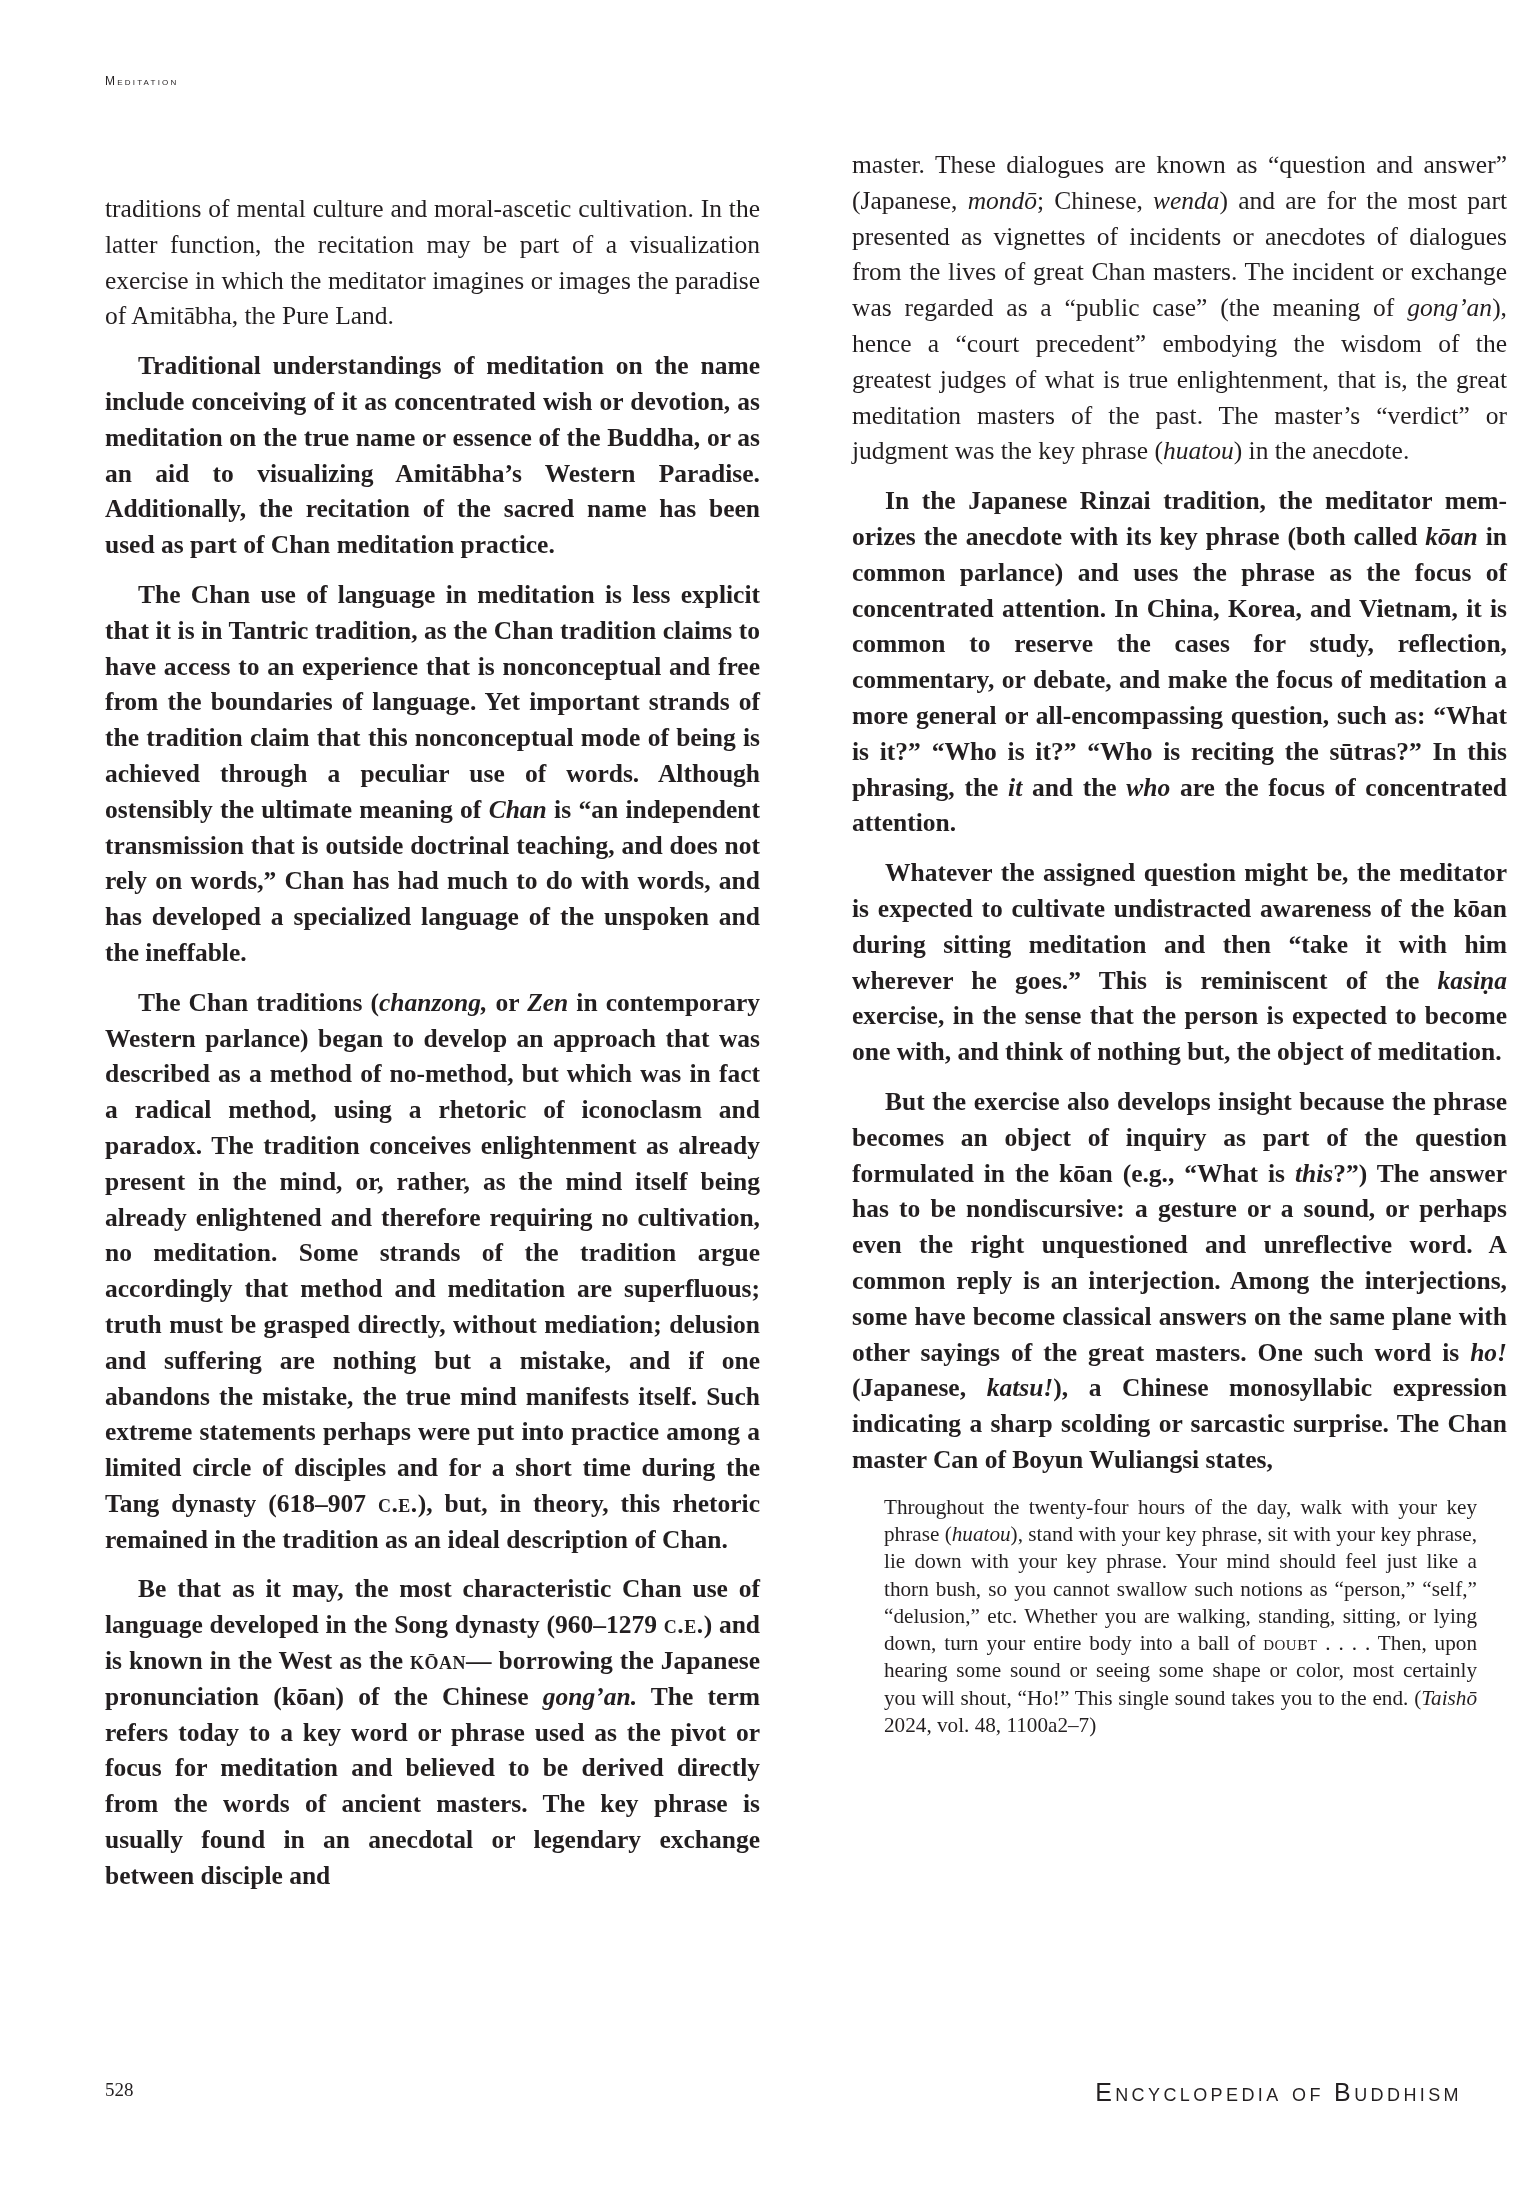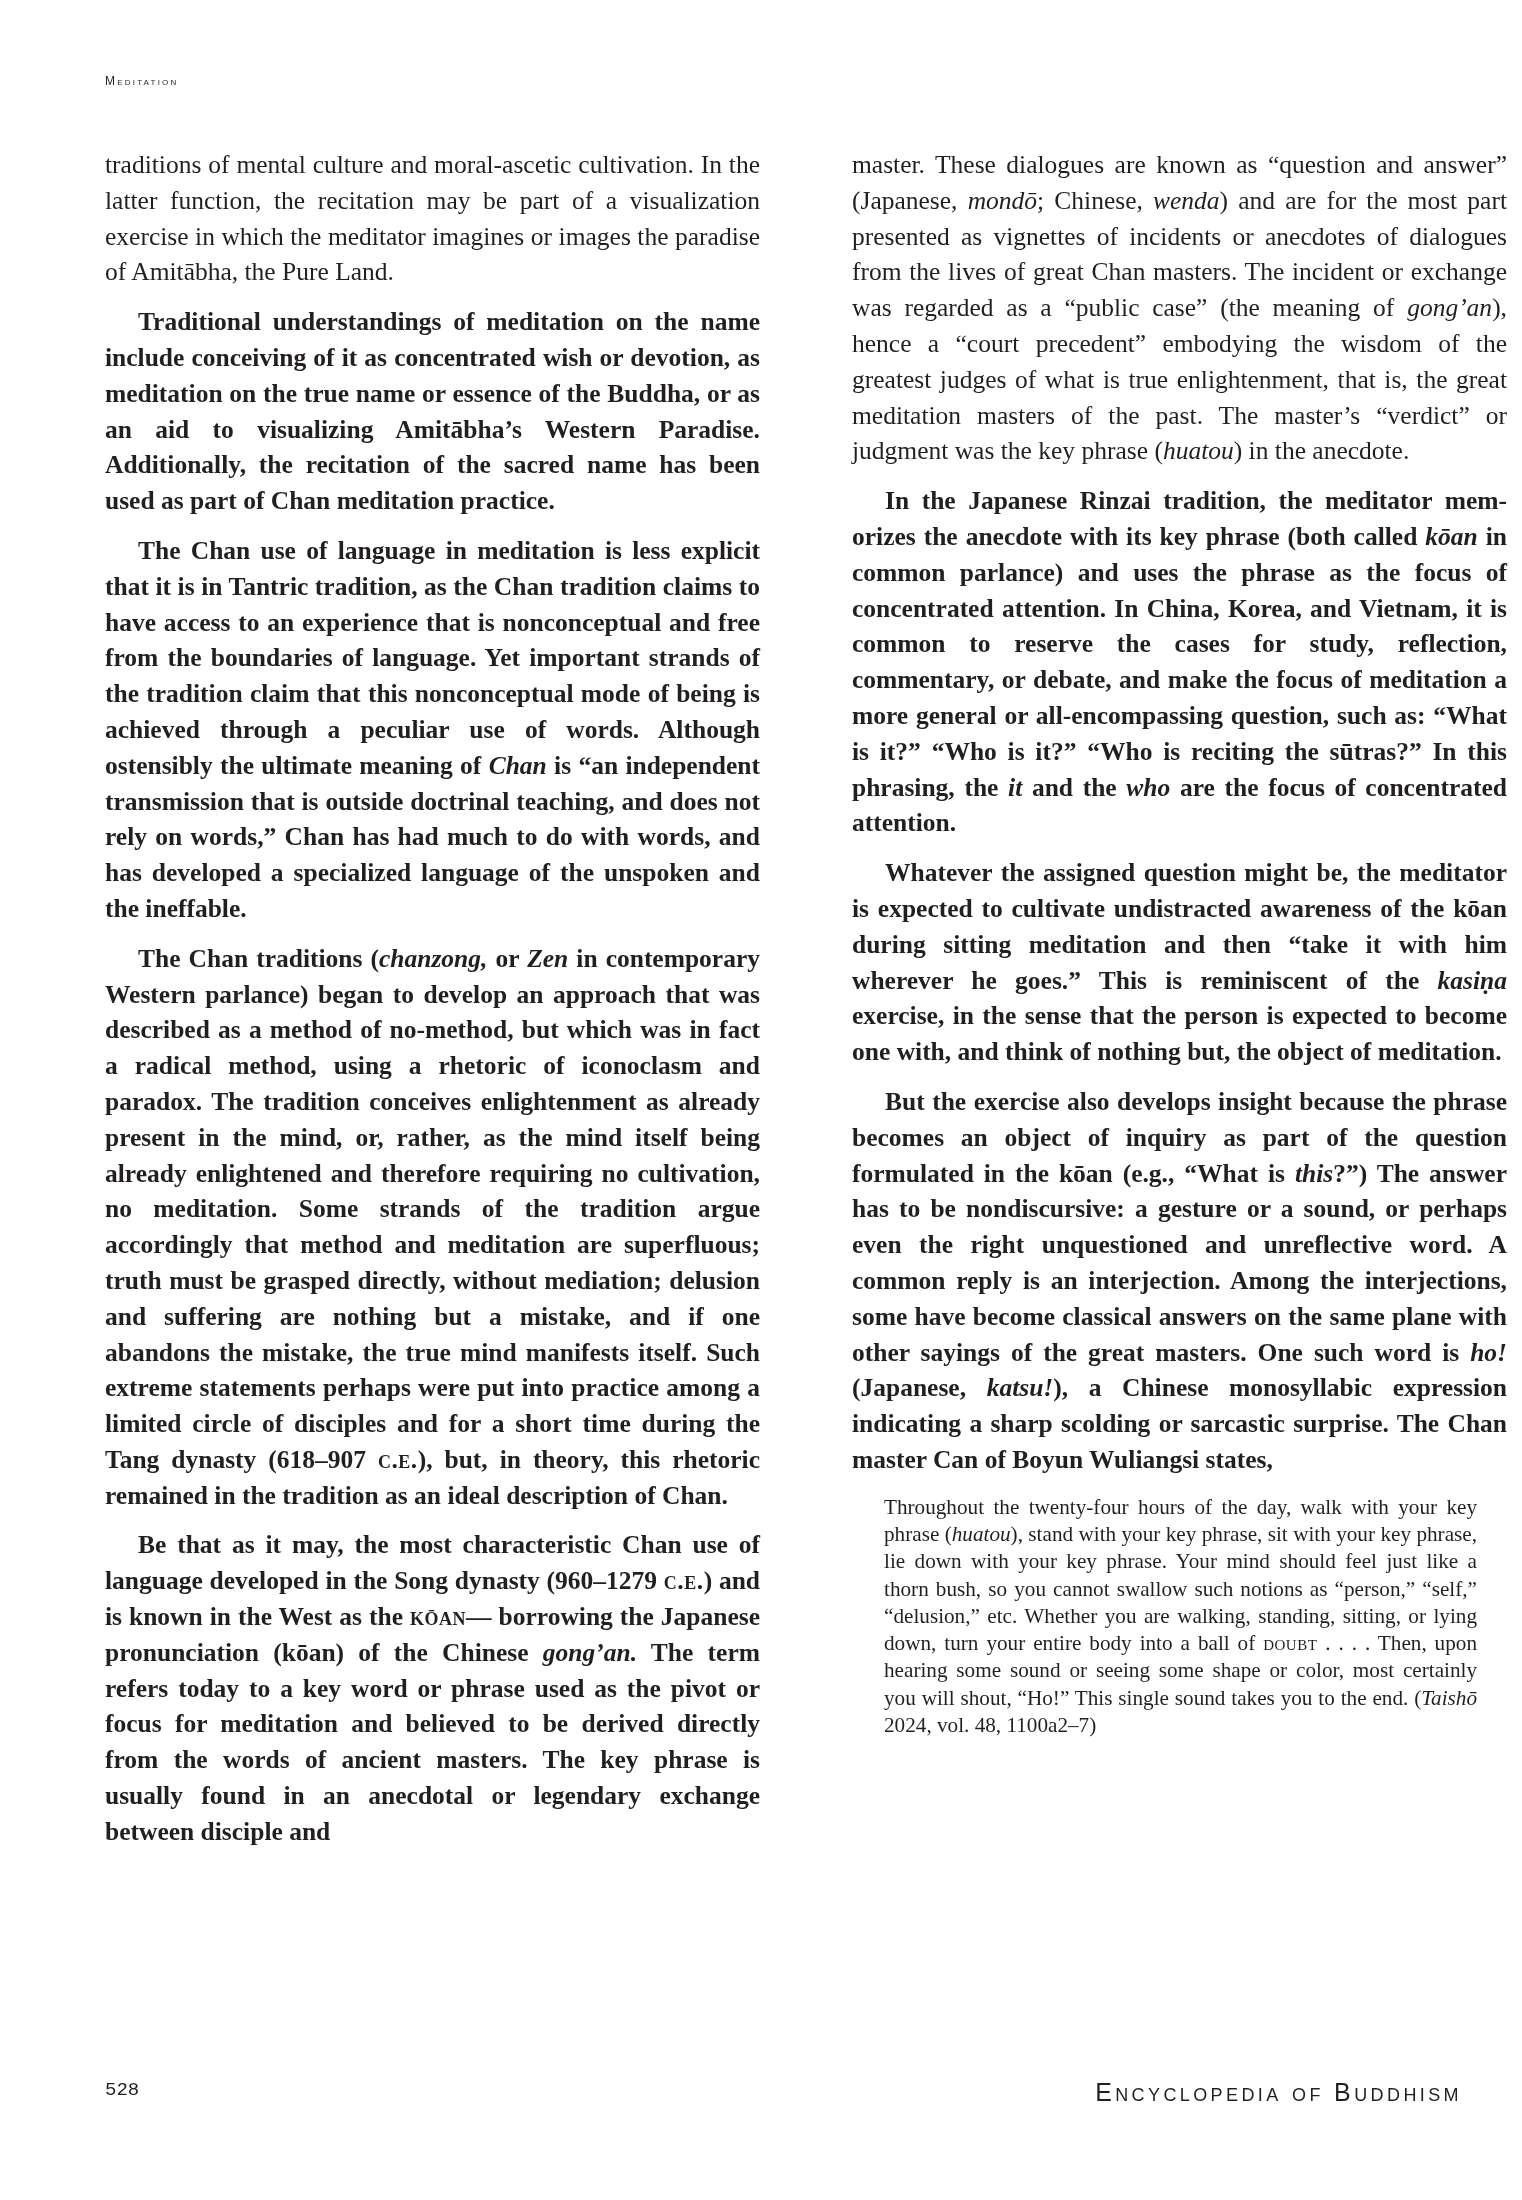--- a/index.html
+++ b/index.html
@@ -27,42 +27,42 @@
   }
   .column {
     position: absolute;
     top: 147px;
     width: 655px;
     font-size: 25.5px;
     line-height: 35.8px;
     text-align: justify;
     hyphens: manual;
   }
-  .col-left { left: 105px; }
+  .col-left { left: 105px; margin-top: 44px; }
   .col-right { left: 852px; }
   .column p {
     margin: 0 0 14px 0;
     text-indent: 0;
   }
   .column p.indent { text-indent: 33px; font-weight: bold; }
   .sc {
     font-variant: small-caps;
     letter-spacing: 0.5px;
   }
   blockquote {
     margin: 16px 30px 12px 32px;
     font-size: 21.2px;
     line-height: 27.3px;
     text-align: justify;
   }
   .footer-page {
     position: absolute;
     left: 105px;
     top: 2079px;
-    font-family: Liberation Mono, monospace;
+    font-family: Liberation Serif, serif;
     font-size: 19px;
     color: #231f20;
     text-align: right;
   }
   .footer-title {
     position: absolute;
     right: 60px;
     top: 2078px;
     font-family: "Liberation Sans", "DejaVu Sans", sans-serif;
     font-size: 25px;

